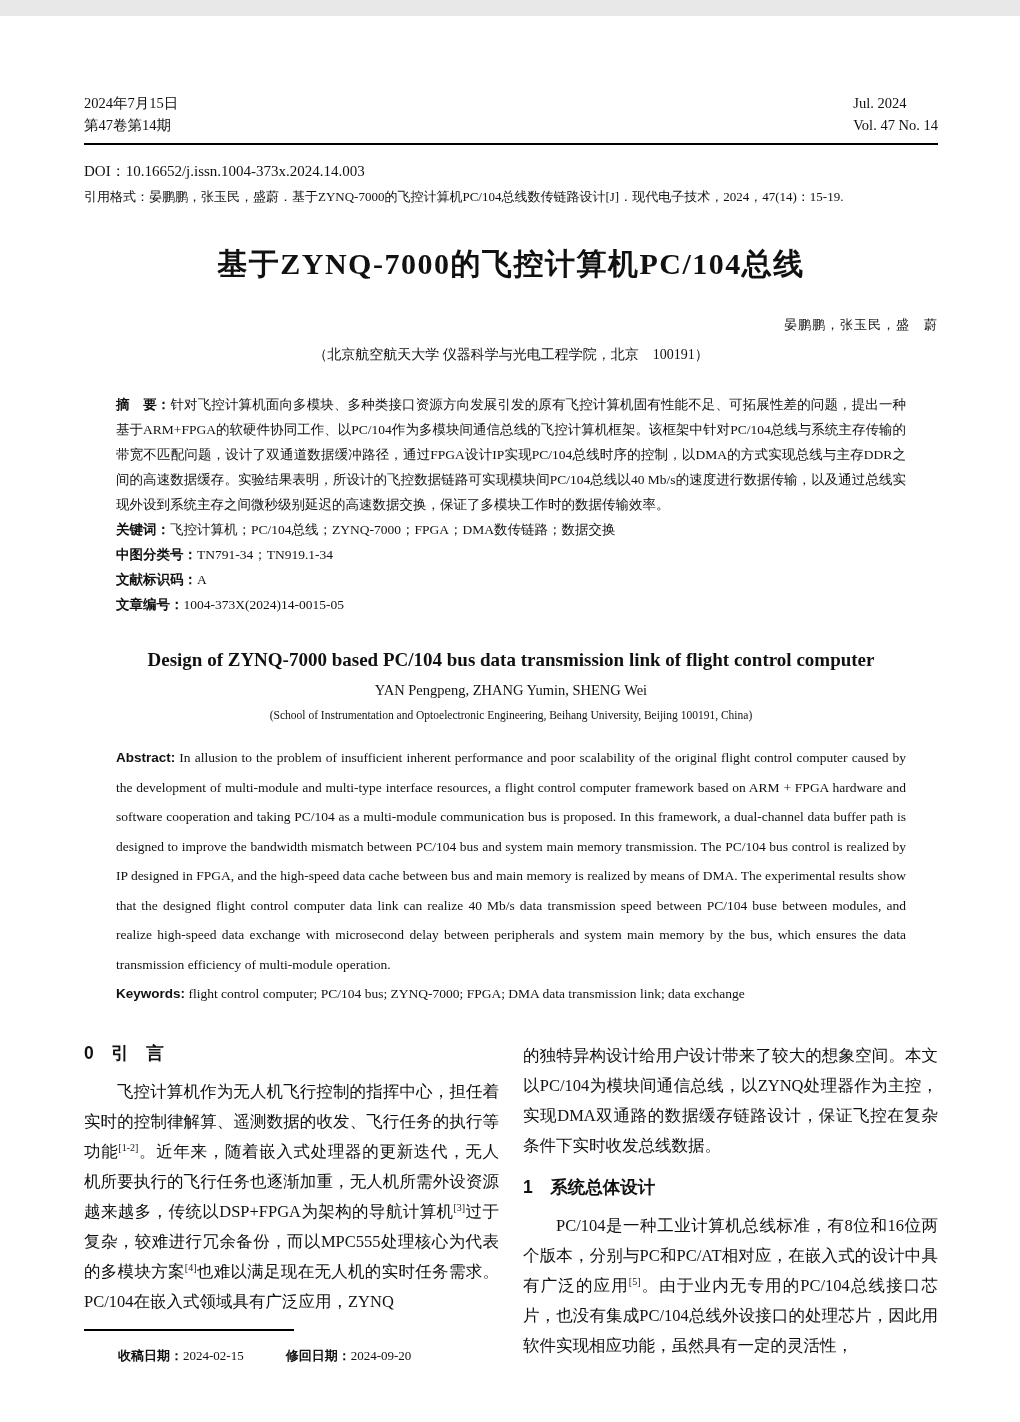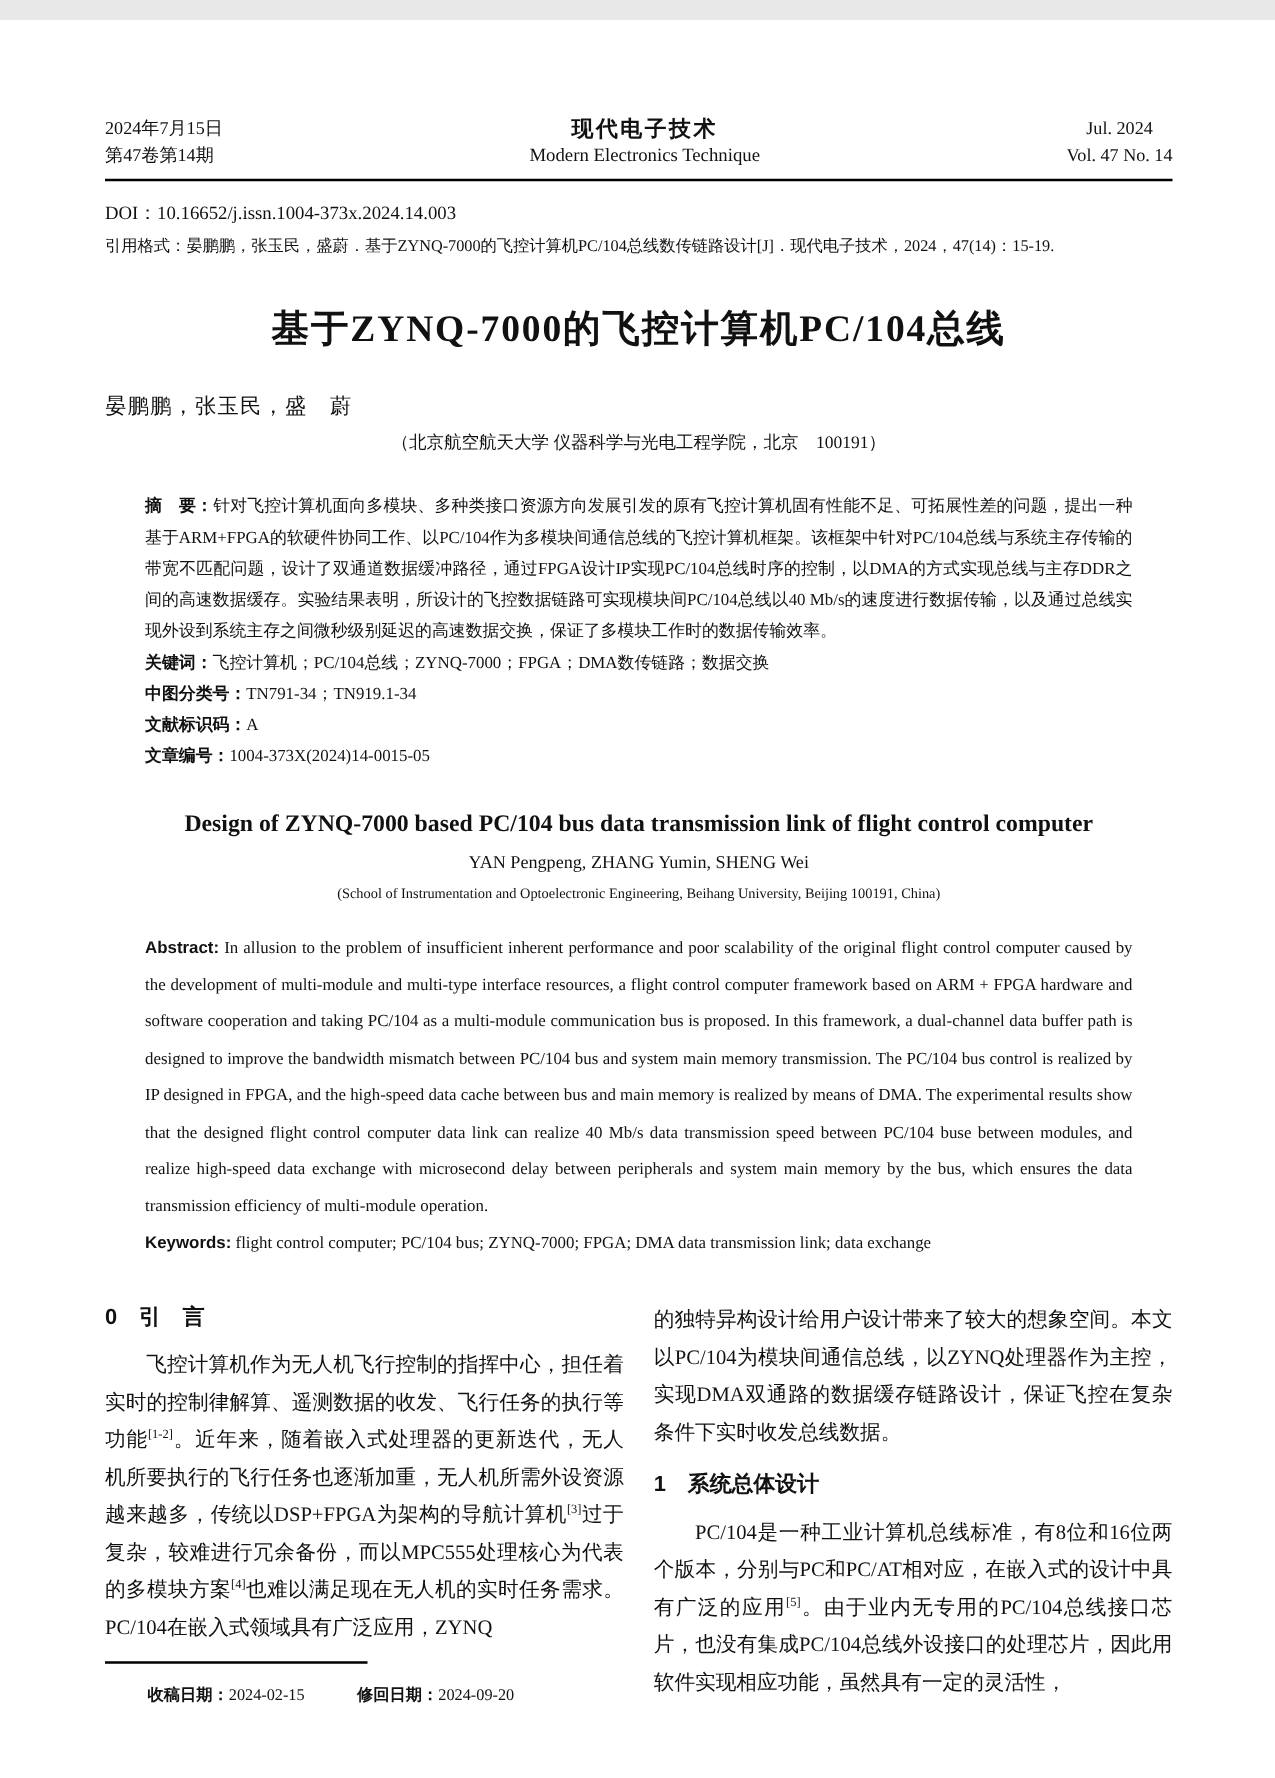--- a/index.html
+++ b/index.html
@@ -6,31 +6,31 @@
   .page{
     width:1020px;height:1422px;margin:16px auto;background:#ffffff;
     position:relative;box-sizing:border-box;
     padding:76px 82px 0 84px;
     color:#111;
     font-family:"Liberation Serif","DejaVu Serif",serif;
   }
   
   .hdr{display:flex;justify-content:space-between;align-items:flex-end;}
   .hdr-left,.hdr-right{font-size:14.5px;line-height:22px;white-space:nowrap;}
-  .hdr-right{text-align:center;}
+  .hdr-right{text-align:left;}
   .hdr-center{text-align:center;flex:1;}
   .journal-cn{font-family:"Liberation Sans","DejaVu Sans",sans-serif;font-weight:bold;font-size:17.5px;letter-spacing:2px;line-height:22px;}
   .journal-en{font-size:15px;line-height:22px;}
   .hdr-rule{border-bottom:2.5px solid #000;margin-top:7px;}
   
   .doi{margin-top:16px;font-size:15px;line-height:20px;}
   .citation{margin-top:7px;font-size:13px;line-height:18px;}
   
   .title-cn{margin:34px 0 0 0;text-align:center;font-size:30px;line-height:47px;font-weight:bold;letter-spacing:1.5px;}
-  .authors-cn{margin-top:27px;text-align:left;font-size:17px;line-height:22px;letter-spacing:1px;}
+  .authors-cn{margin-top:27px;text-align:right;font-size:13px;line-height:22px;letter-spacing:1px;}
   .affil-cn{margin-top:9px;text-align:center;font-size:14px;line-height:19px;}
   
   .abs-block{margin:28px 32px 0 32px;}
   .abs-cn{font-size:13.5px;line-height:25px;text-align:justify;margin:0;}
   .lbl-cn{font-family:"Liberation Sans","DejaVu Sans",sans-serif;font-weight:bold;}
   .kw-cn{font-size:13.5px;line-height:25px;margin:0;}
   .clc-row{display:flex;justify-content:space-between;font-size:13.5px;line-height:25px;flex-direction:column;}
   
   .title-en{margin:30px 0 0 0;text-align:center;font-size:19px;line-height:25px;font-weight:bold;}
   .authors-en{margin-top:9px;text-align:center;font-size:14.5px;line-height:19px;}
@@ -55,24 +55,20 @@
 </style>
 </head>
 <body>
 
 <div class="page">
 
   <header class="hdr">
     <div class="hdr-left">
       <div>2024年7月15日</div>
       <div>第47卷第14期</div>
-    </div>
-    <div class="hdr-center">
-      <div class="journal-cn">现代电子技术</div>
-      <div class="journal-en">Modern Electronics Technique</div>
     </div>
     <div class="hdr-right">
       <div>Jul. 2024</div>
       <div>Vol. 47 No. 14</div>
     </div>
   </header>
   <div class="hdr-rule"></div>
 
   <div class="doi">DOI：10.16652/j.issn.1004-373x.2024.14.003</div>
   <div class="citation">引用格式：晏鹏鹏，张玉民，盛蔚．基于ZYNQ-7000的飞控计算机PC/104总线数传链路设计[J]．现代电子技术，2024，47(14)：15-19.</div>

